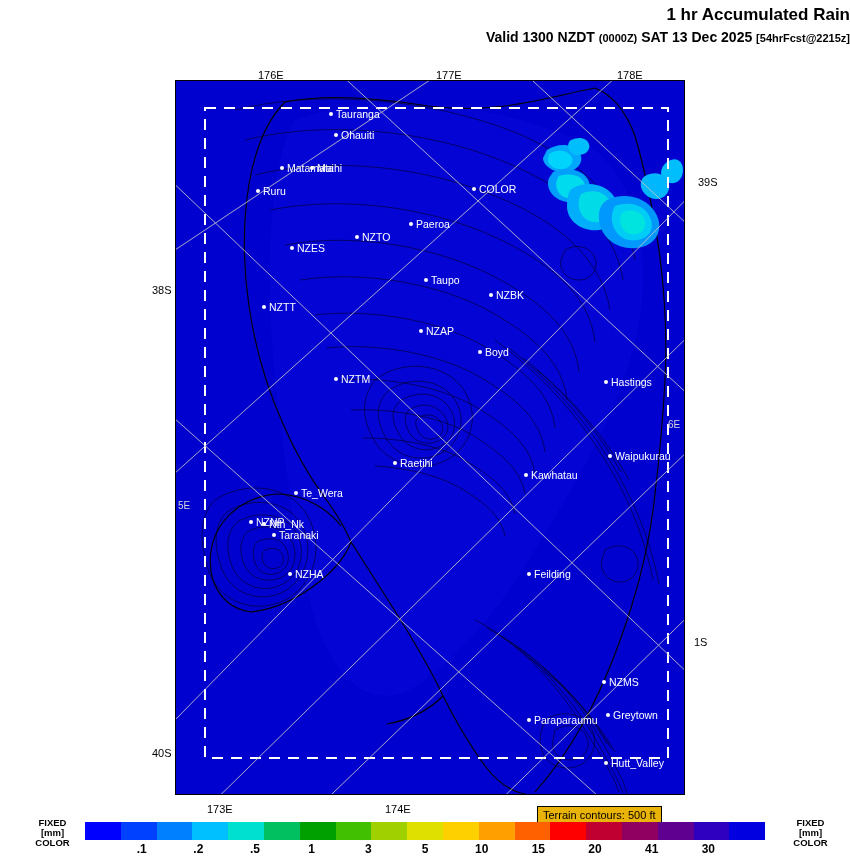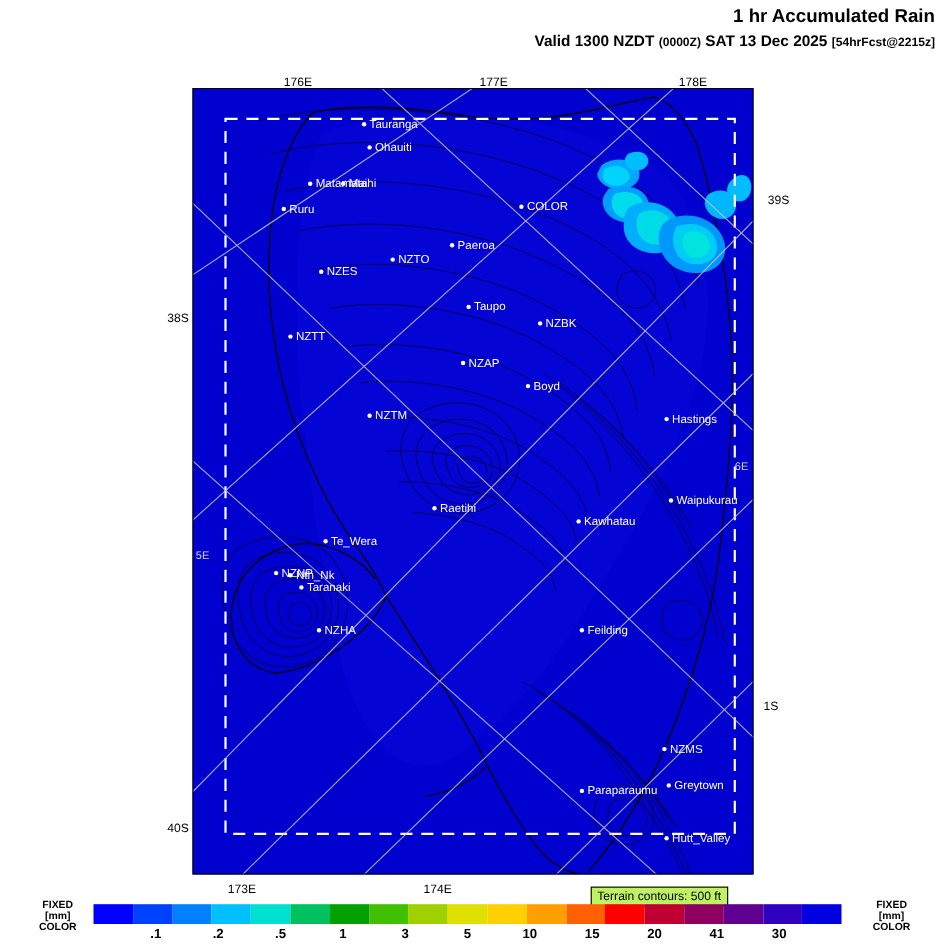--- a/index.html
+++ b/index.html
@@ -20,21 +20,21 @@
   #map-svg{position:absolute;left:0;top:0;}
 
   .axis-label{position:absolute;font-size:11px;color:#000;white-space:nowrap;}
 
   
   .pt{position:absolute;color:#fff;font-size:10.5px;white-space:nowrap;text-align:center;}
   .pt i{display:inline-block;width:4px;height:4px;background:#fff;border-radius:50%;vertical-align:middle;margin-right:3px;margin-bottom:1px;}
   .pt span{vertical-align:middle;}
 
   
-  #terrain-note{position:absolute;left:537px;top:806px;background:#bef264;border:1px solid #000;font-size:11px;padding:2px 5px;}
+  #terrain-note{position:absolute;left:537px;top:806px;background:#eab308;border:1px solid #000;font-size:11px;padding:2px 5px;}
 
   
   #cbar-wrap{position:absolute;left:85px;top:822px;width:680px;height:18px;display:flex;}
   #cbar-wrap div{flex:1 1 auto;height:18px;}
   .cbar-tick{position:absolute;top:842px;font-size:12px;font-weight:bold;text-align:center;width:40px;}
   .fixed-block{position:absolute;font-size:9.5px;font-weight:bold;text-align:center;line-height:10px;}
   #fixed-left{left:30px;top:818px;width:45px;}
   #fixed-right{left:788px;top:818px;width:45px;}
 </style>
 </head>

